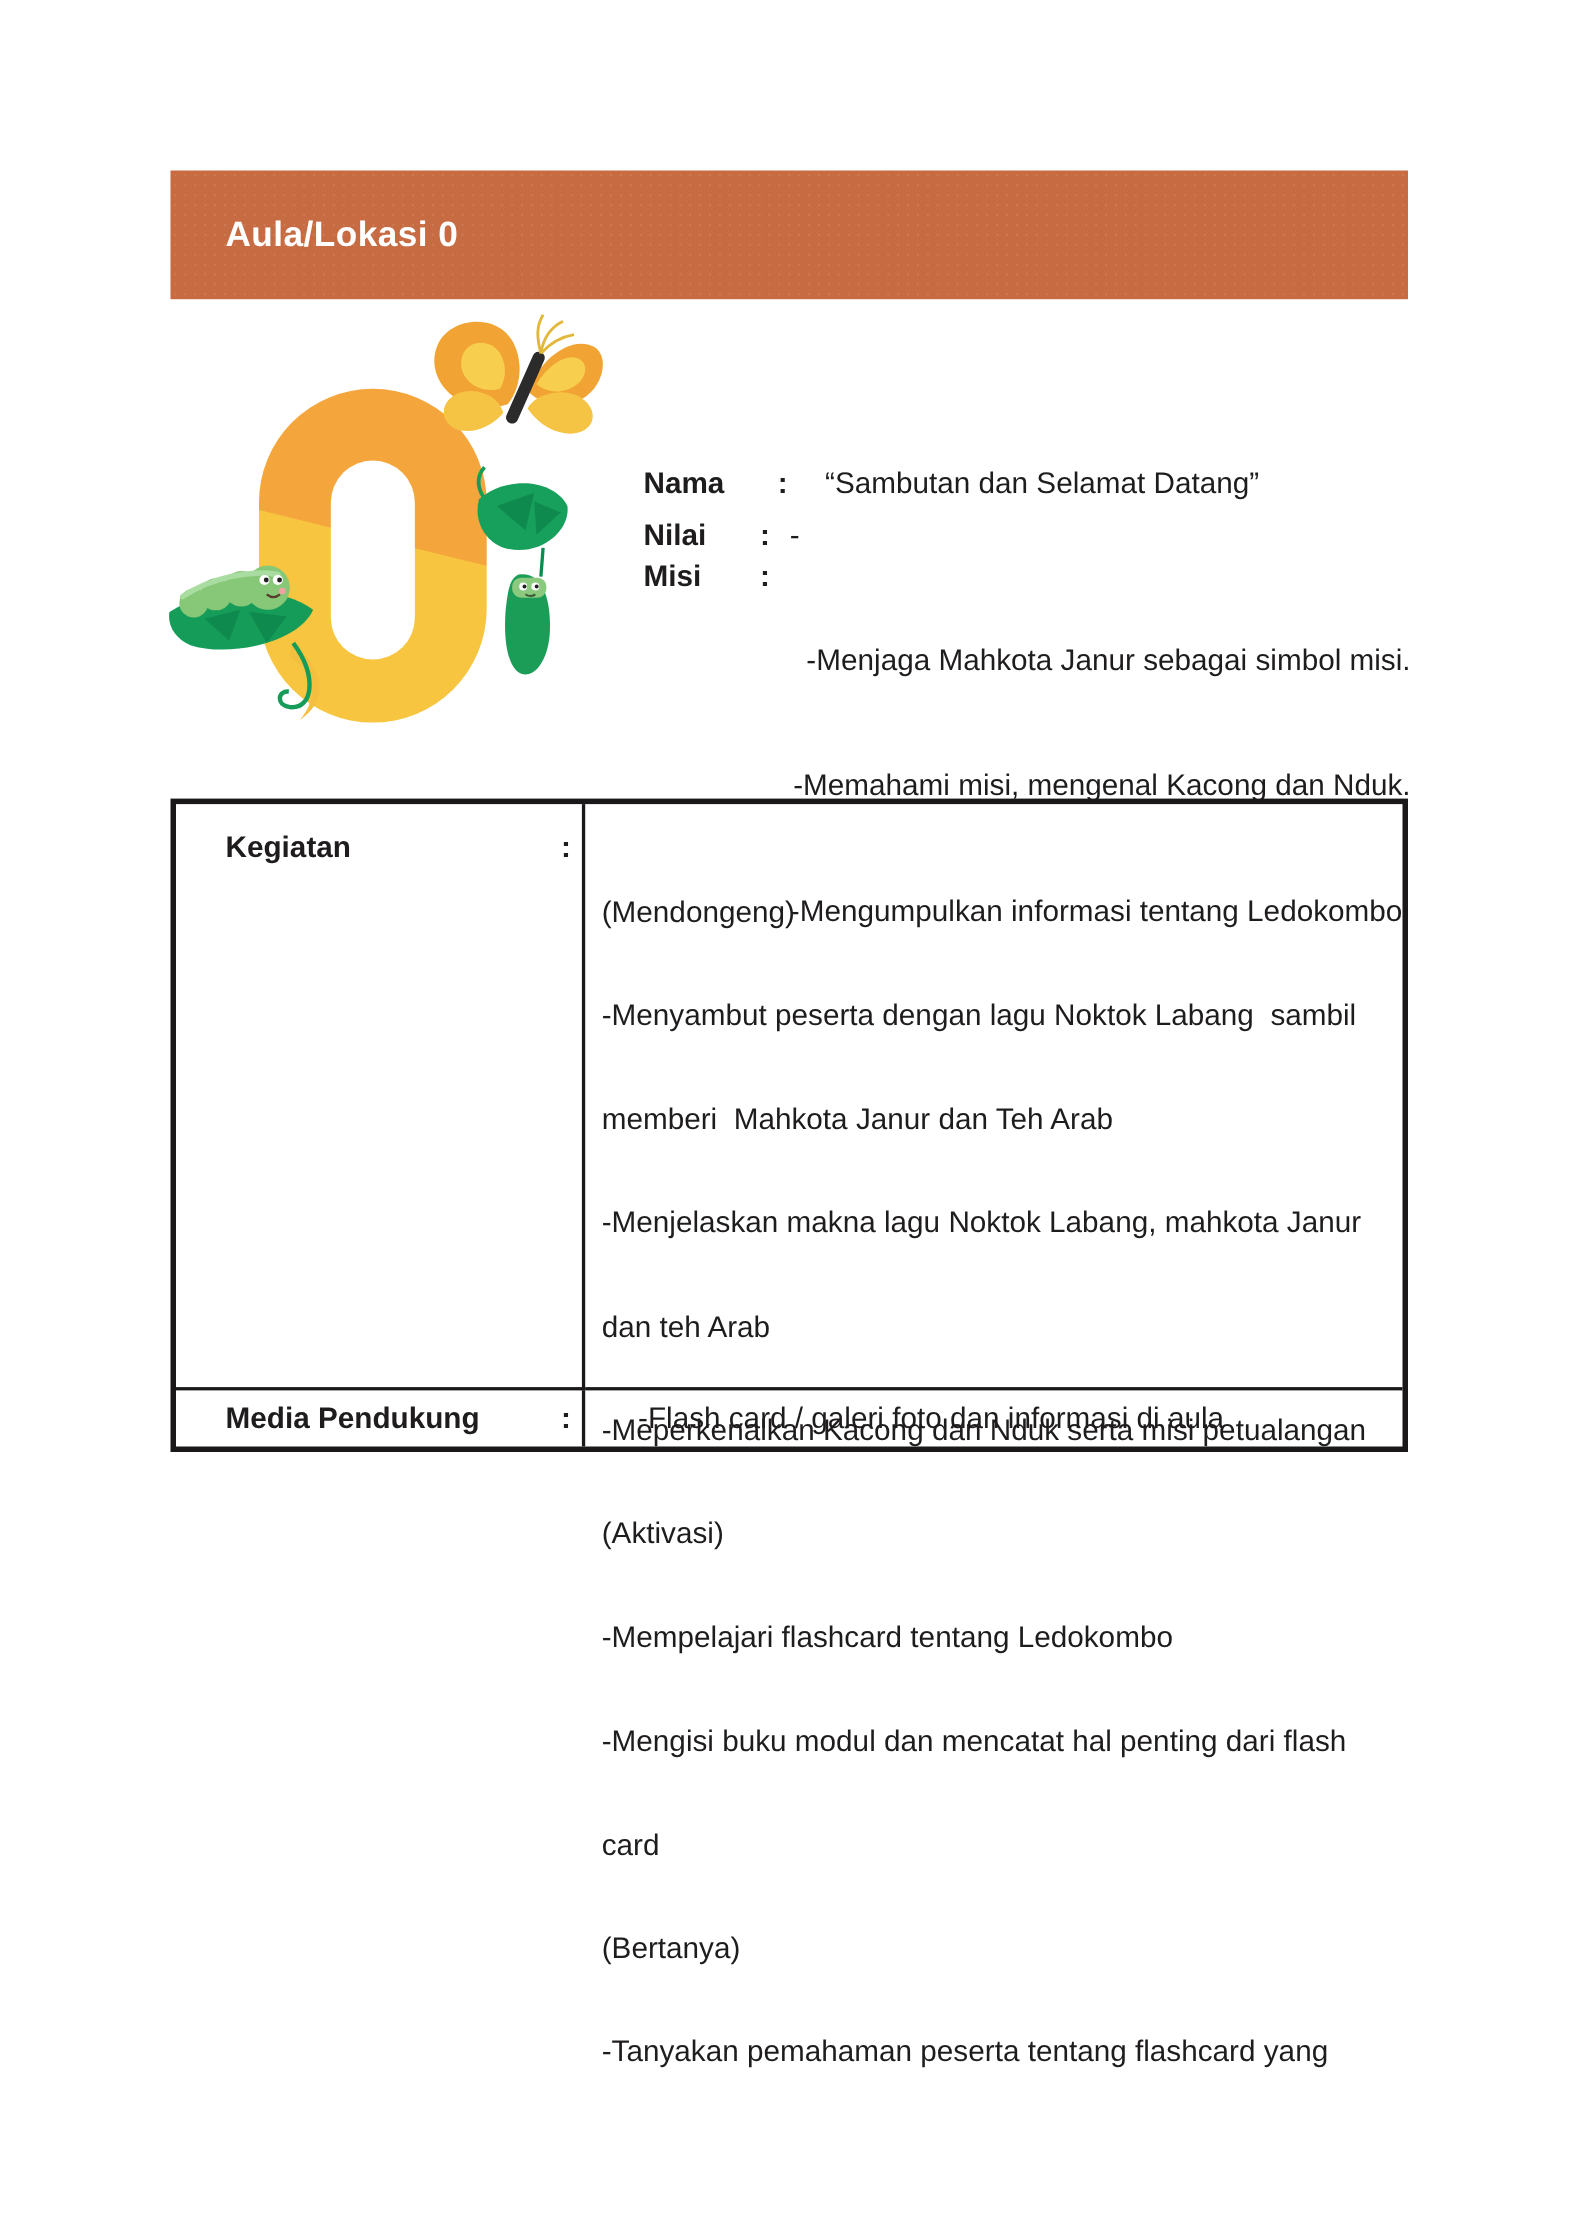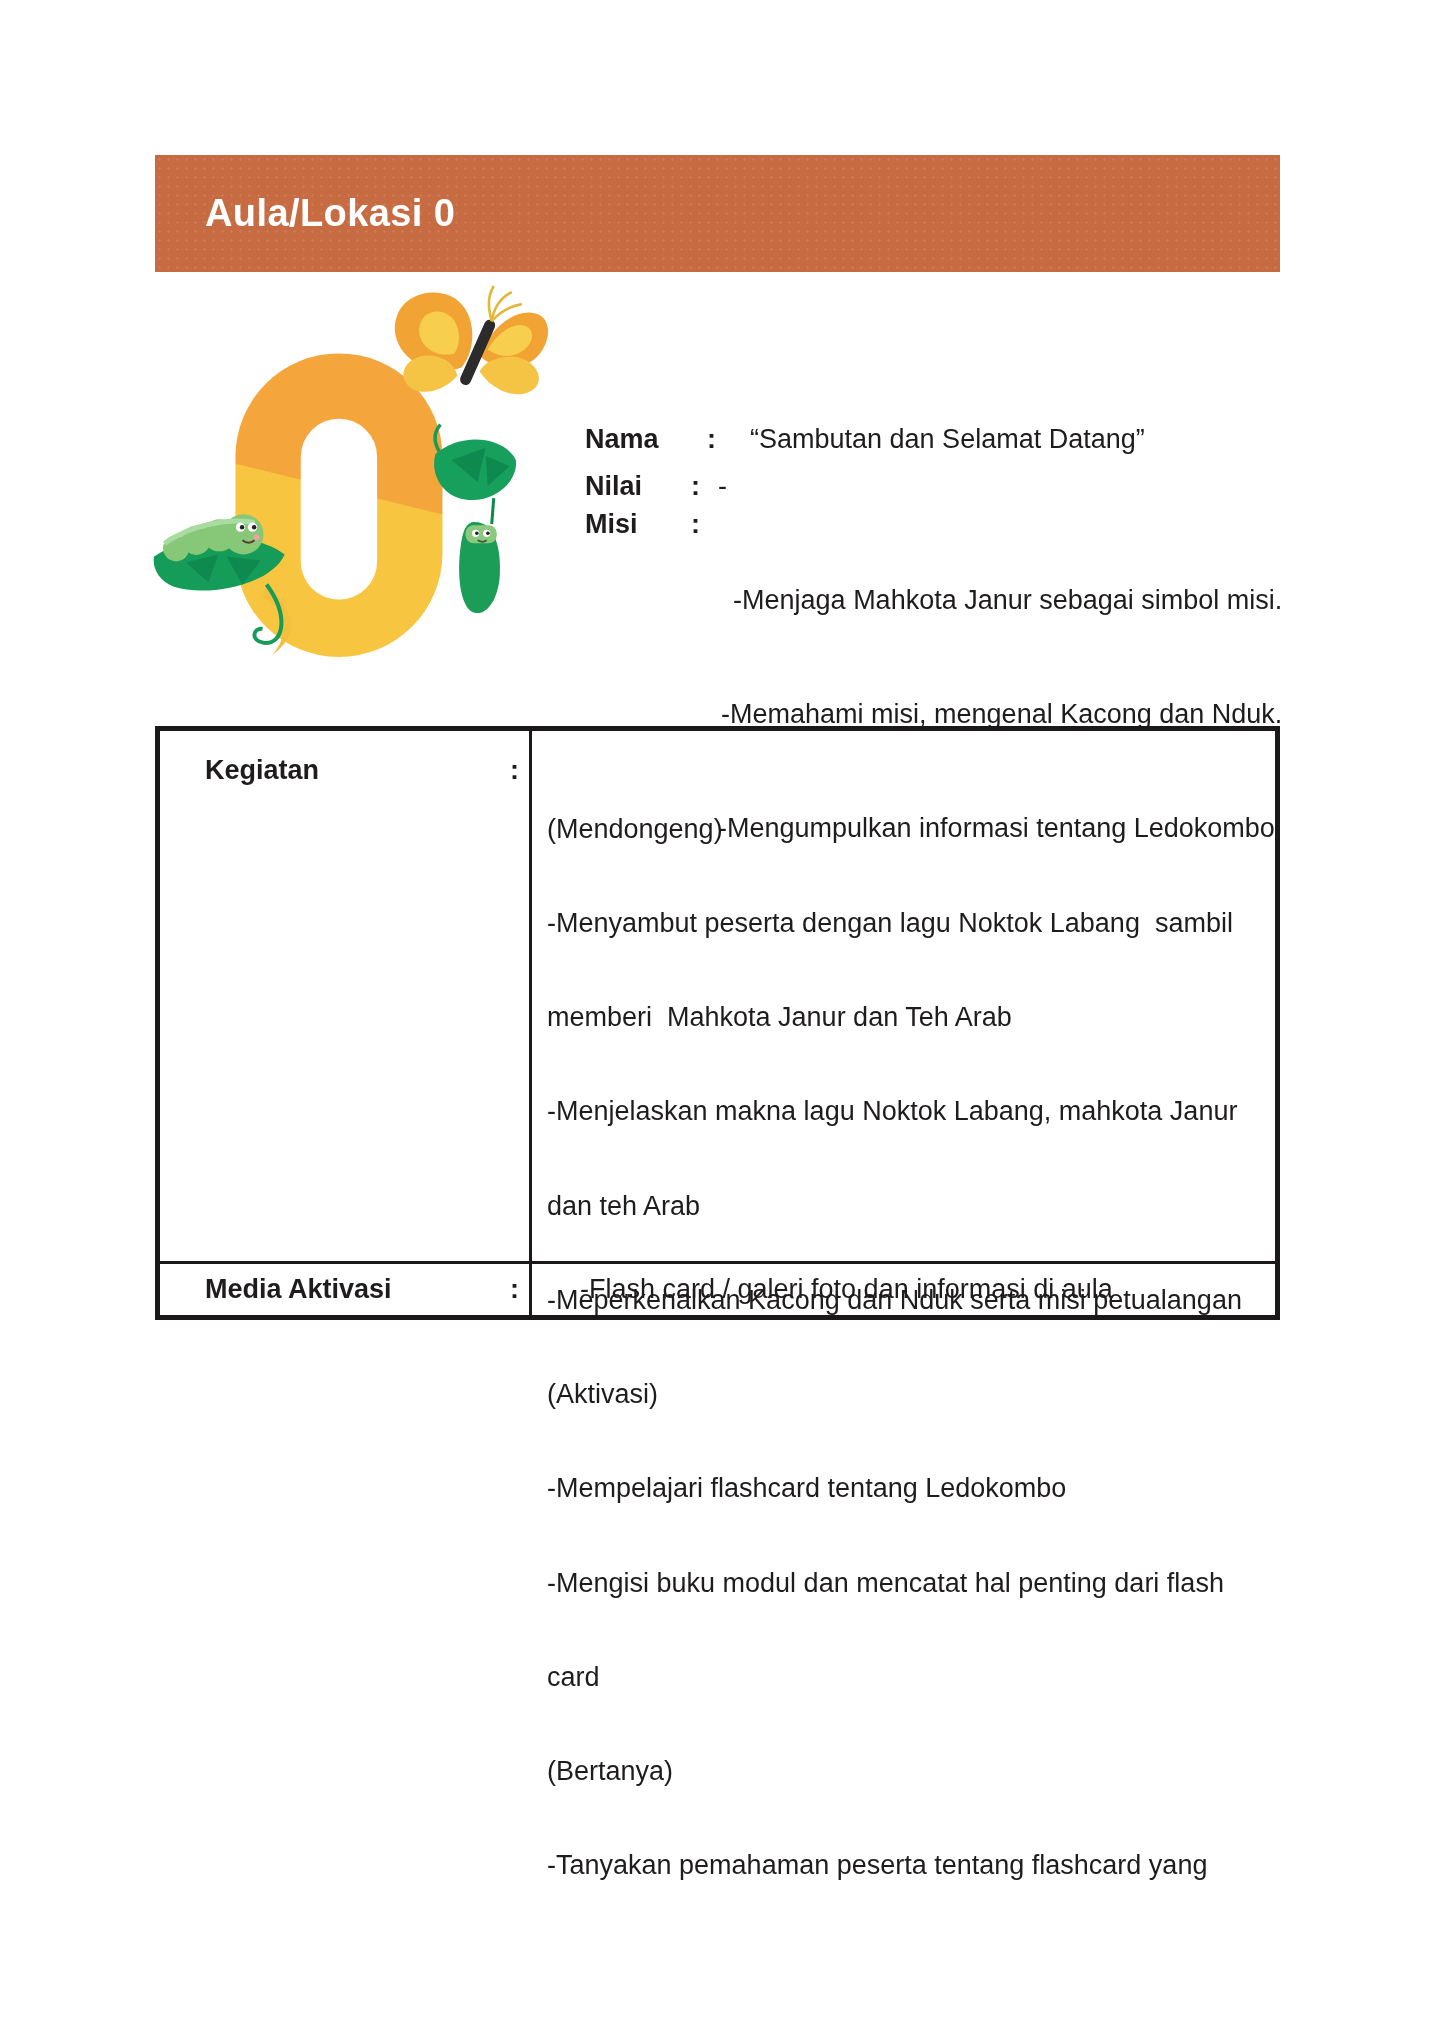--- a/index.html
+++ b/index.html
@@ -8,21 +8,21 @@
     font-family:"Liberation Sans", sans-serif;color:#1f1c1d;
   }
   
   .banner{
     position:absolute;left:155px;top:155px;width:1125px;height:117px;
     display:flex;align-items:center;
     background-image:radial-gradient(rgba(255,255,255,0.10) 1px, transparent 1.4px);
     background-size:9px 9px;
   }
   .banner h1{
-    margin:0 0 0 50px;font-size:38px;font-weight:bold;letter-spacing:.4px;color:#ffffff;
+    margin:0 0 0 50px;font-size:32px;font-weight:bold;letter-spacing:.4px;color:#ffffff;
   }
   
   .illustration{position:absolute;left:148px;top:283px;width:402px;height:392px;}
   .info{position:absolute;left:585px;top:420px;font-size:27px;line-height:38px;}
   .info-row{display:flex;align-items:flex-start;}
   .info-row.first{margin-bottom:9px;gap:16px;}
   .info-label{width:106px;font-weight:bold;}
   .info-colon{width:27px;font-weight:bold;}
   .info-value{white-space:pre;text-align:right;}
   
@@ -162,21 +162,21 @@
       <div>-Mempelajari flashcard tentang Ledokombo</div>
       <div>-Mengisi buku modul dan mencatat hal penting dari flash</div>
       <div>card</div>
       <div class="b">(Bertanya)</div>
       <div>-Tanyakan pemahaman peserta tentang flashcard yang</div>
       
       
       
     </div>
     <div class="cell lbl2">
-      <span>Media Aktivasi</span>
+      <span>Media Pendukung</span>
       <span class="colon">:</span>
     </div>
     <div class="cell content2">
       <span>-Flash card / galeri foto dan informasi di aula</span>
     </div>
   </div>
 
 </div>
 
 </body></html>

